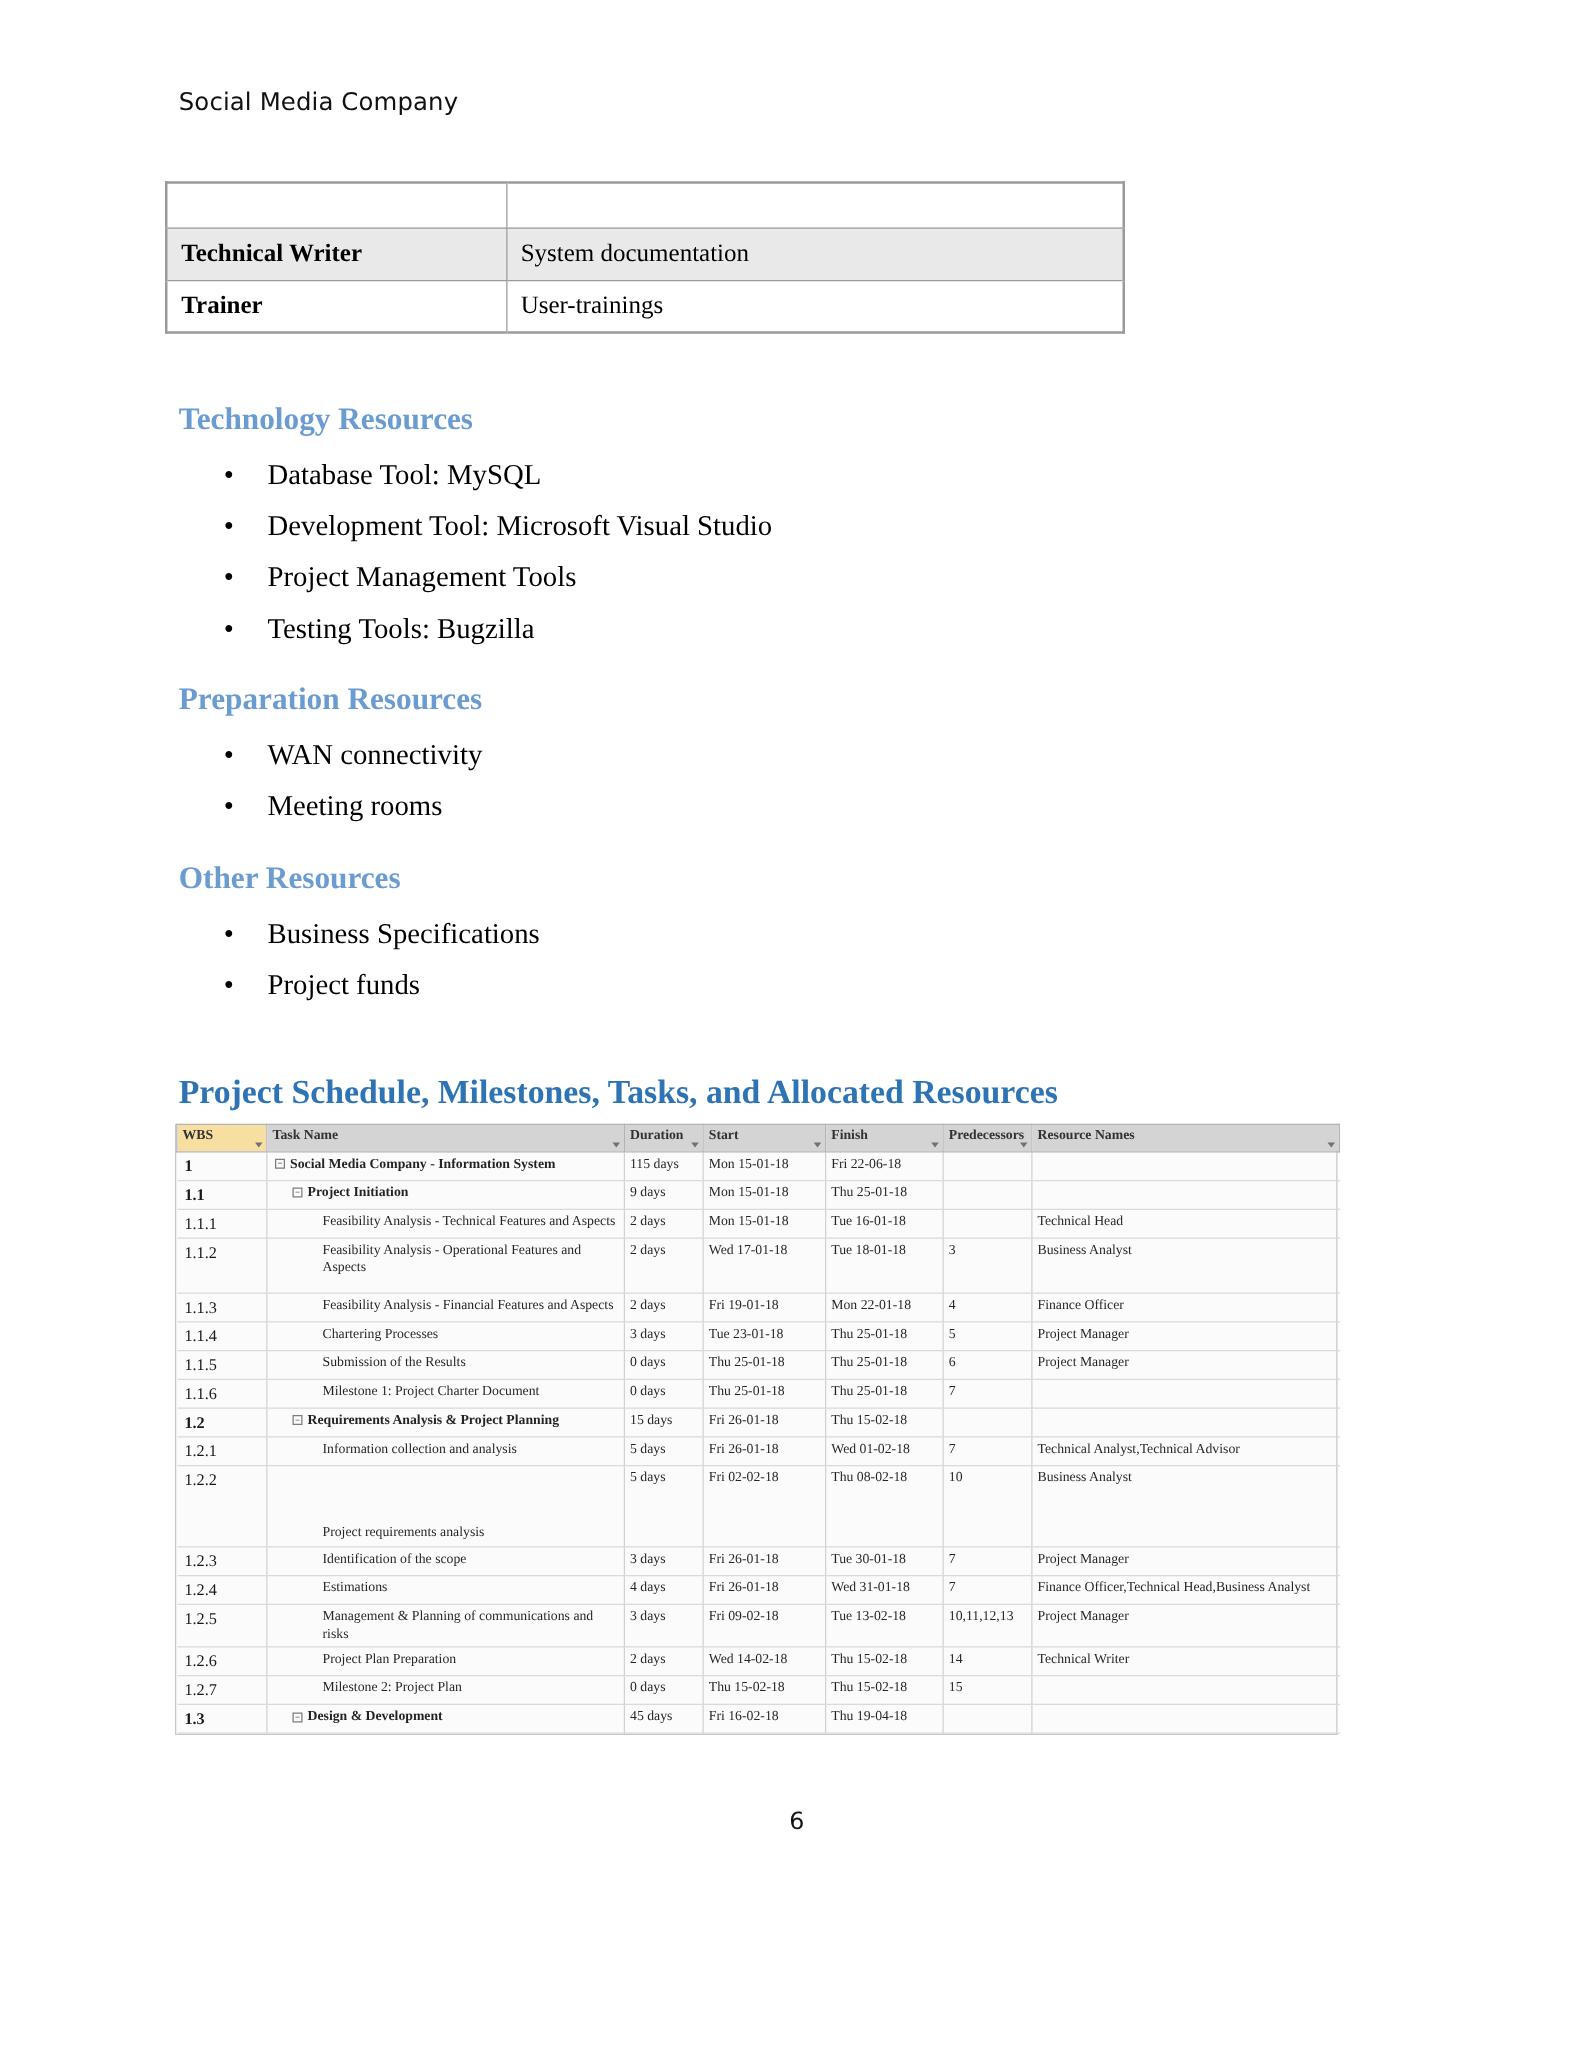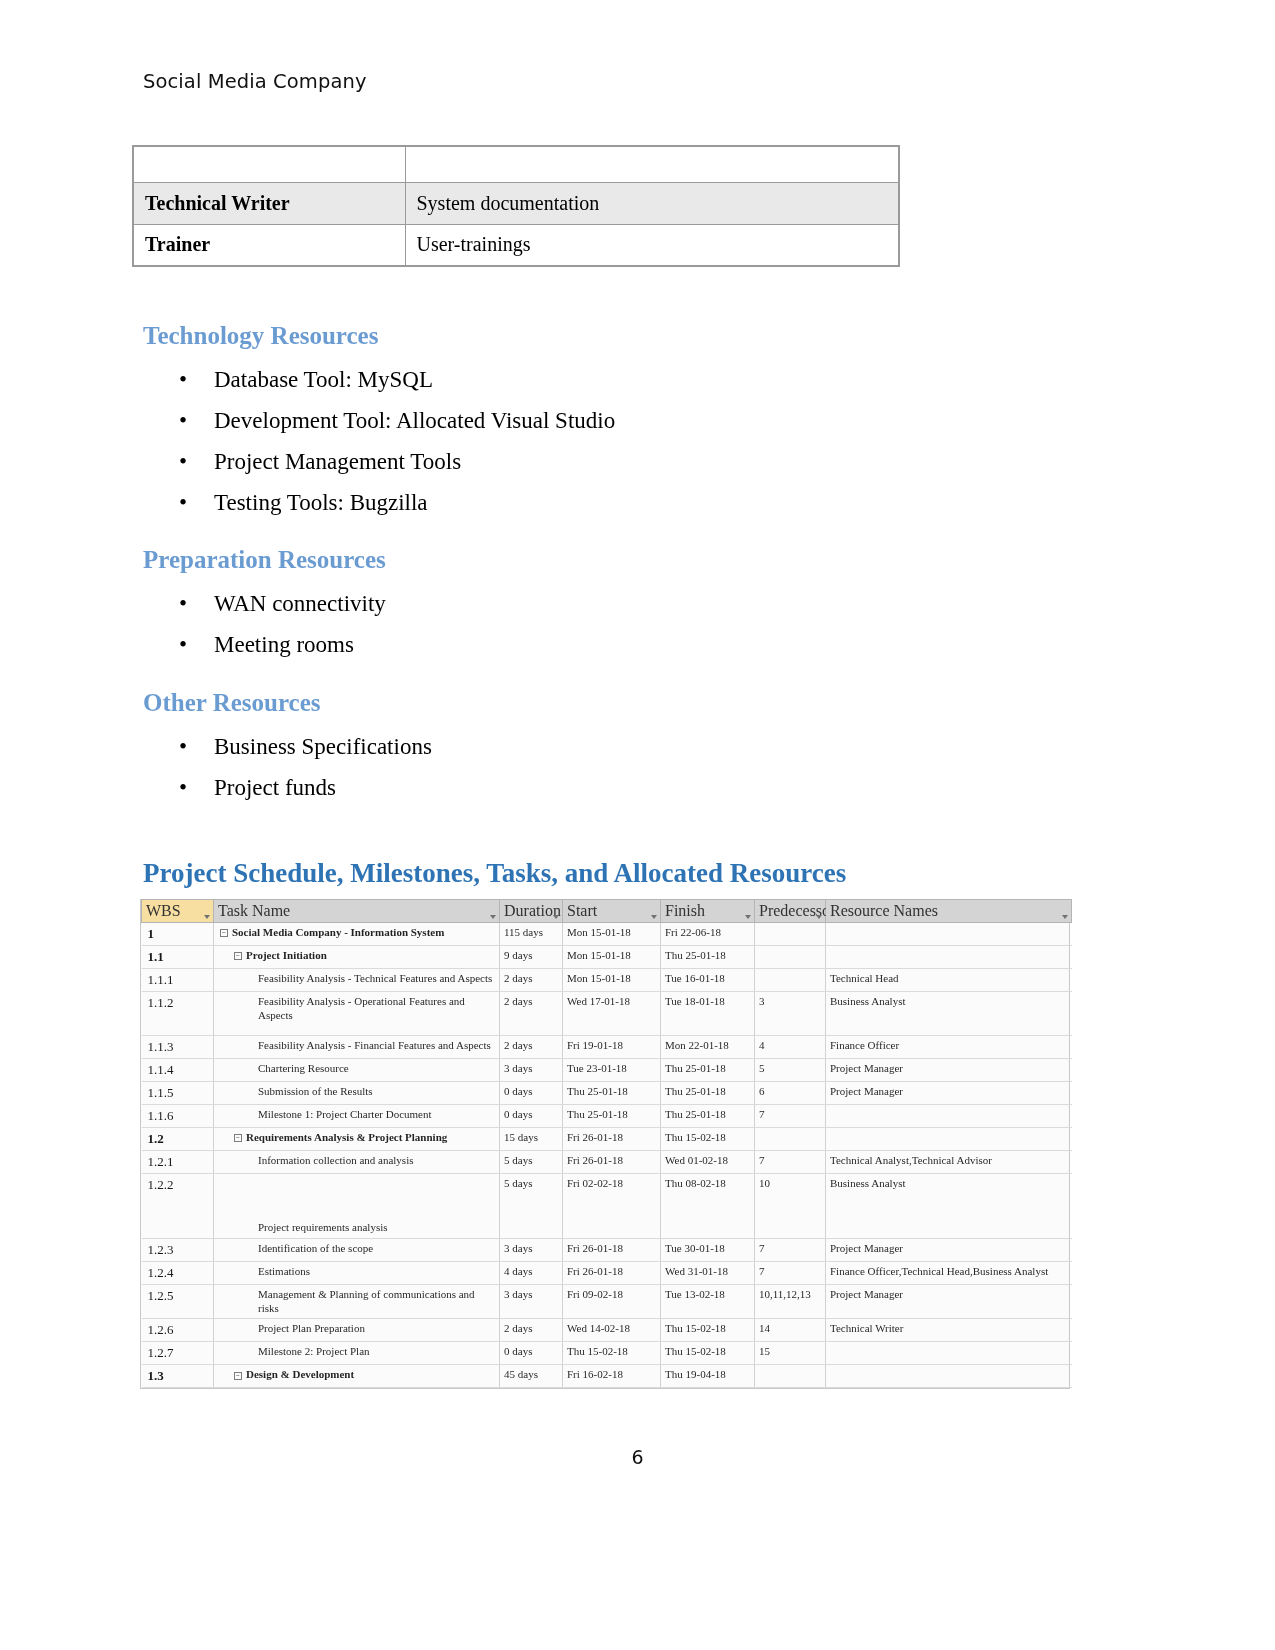--- a/index.html
+++ b/index.html
@@ -123,22 +123,22 @@
     width: 100%;
     border-collapse: collapse;
     table-layout: fixed;
     font-family: "Liberation Serif", serif;
     font-size: 11px;
     color: #1b1b1b;
   }
   table.gantt th {
     background: #d6d6d6;
     border: 1px solid #b4b4b4;
-    font-weight: normal;
-    font-size: 16px;
+    font-weight: bold;
+    font-size: 11px;
     text-align: left;
     padding: 2px 4px;
     height: 22px;
     vertical-align: top;
     position: relative;
     color: #2b2b2b;
   }
   table.gantt th.wbs-h { background: #fbe2a0; }
   table.gantt th .filt {
     position: absolute;
@@ -219,21 +219,21 @@
       <tr class="r-data">
         <td class="col-a role">Trainer</td>
         <td>User-trainings</td>
       </tr>
     </tbody>
   </table>
 
   <div class="sub-heading" id="h-tech">Technology Resources</div>
   <ul class="bullets" id="list-tech">
     <li><span class="bullet-dot">•</span><span>Database Tool: MySQL</span></li>
-    <li><span class="bullet-dot">•</span><span>Development Tool: Allocated Visual Studio</span></li>
+    <li><span class="bullet-dot">•</span><span>Development Tool: Microsoft Visual Studio</span></li>
     <li><span class="bullet-dot">•</span><span>Project Management Tools</span></li>
     <li><span class="bullet-dot">•</span><span>Testing Tools: Bugzilla</span></li>
   </ul>
 
   <div class="sub-heading" id="h-fac">Preparation Resources</div>
   <ul class="bullets" id="list-fac">
     <li><span class="bullet-dot">•</span><span>WAN connectivity</span></li>
     <li><span class="bullet-dot">•</span><span>Meeting rooms</span></li>
   </ul>
 
@@ -308,21 +308,21 @@
             <td class="c-wbs">1.1.3</td>
             <td class="c-task"><span class="ind2" style="display: inline-block;"><span>Feasibility Analysis - Financial Features and Aspects</span></span></td>
             <td>2 days</td>
             <td>Fri 19-01-18</td>
             <td>Mon 22-01-18</td>
             <td class="c-pred">4</td>
             <td class="c-res">Finance Officer</td>
           </tr>
           <tr class="lvl2">
             <td class="c-wbs">1.1.4</td>
-            <td class="c-task"><span class="ind2" style="display: inline-block;"><span>Chartering Resource</span></span></td>
+            <td class="c-task"><span class="ind2" style="display: inline-block;"><span>Chartering Processes</span></span></td>
             <td>3 days</td>
             <td>Tue 23-01-18</td>
             <td>Thu 25-01-18</td>
             <td class="c-pred">5</td>
             <td class="c-res">Project Manager</td>
           </tr>
           <tr class="lvl2">
             <td class="c-wbs">1.1.5</td>
             <td class="c-task"><span class="ind2" style="display: inline-block;"><span>Submission of the Results</span></span></td>
             <td>0 days</td>

